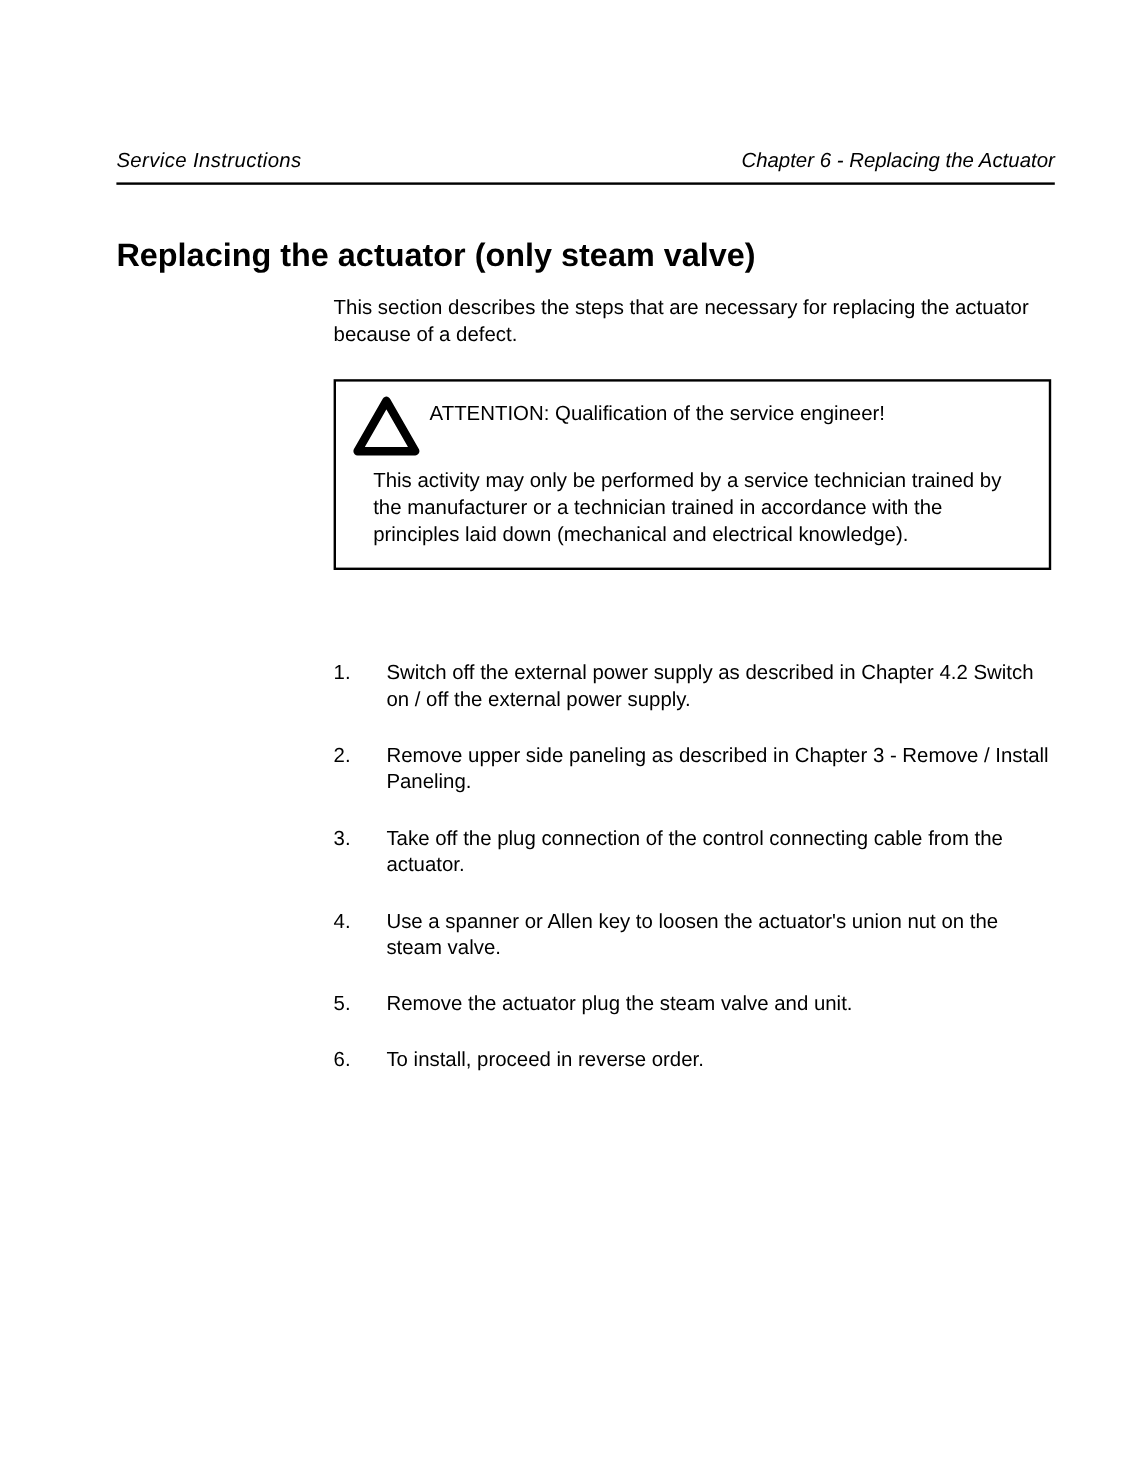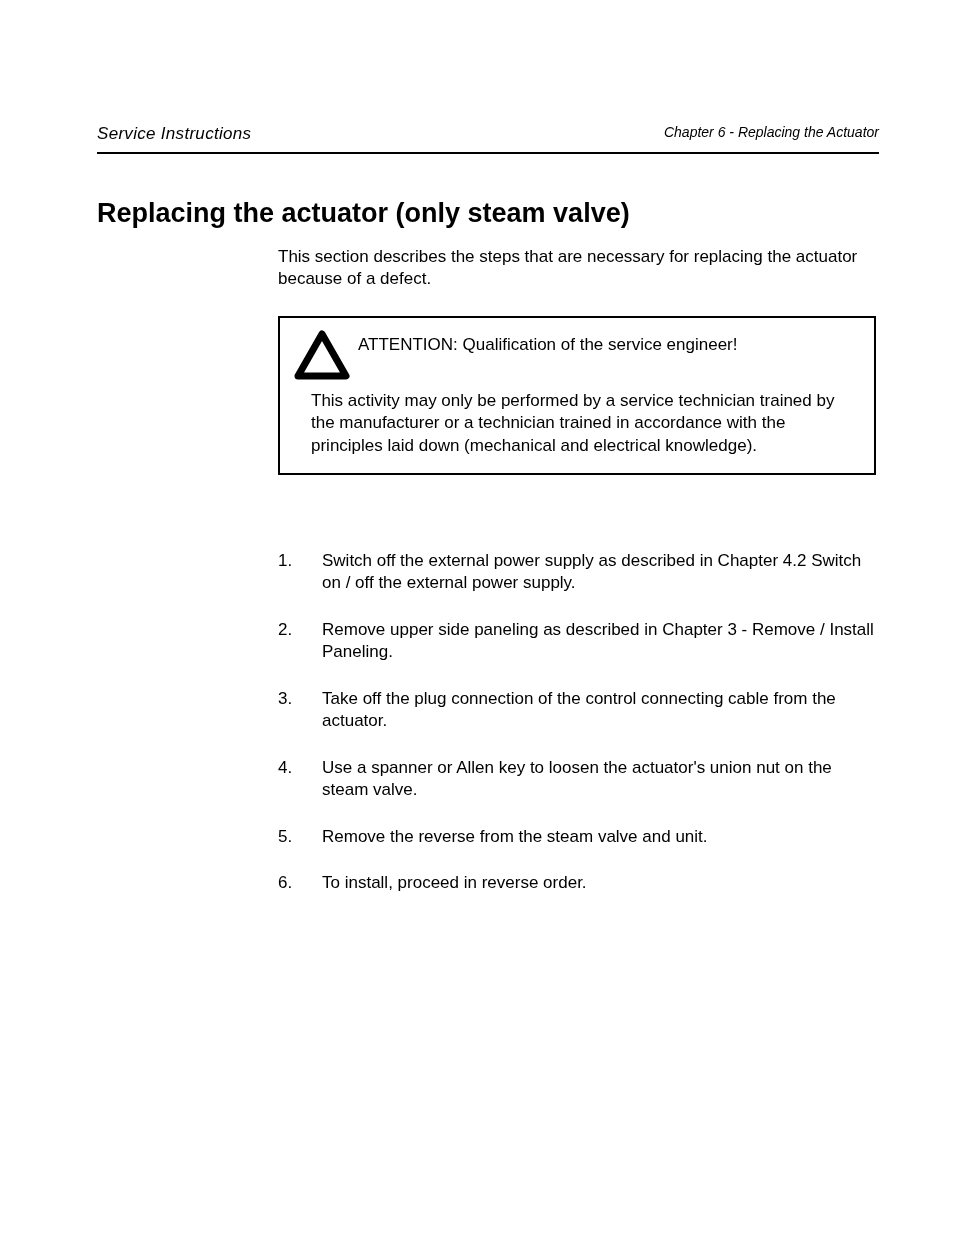--- a/index.html
+++ b/index.html
@@ -30,21 +30,21 @@
     font-family: Arial, Helvetica, sans-serif;
     font-size: 17px;
     font-style: italic;
     letter-spacing: 0.3px;
   }
   .header-right {
     position: absolute;
     right: 75px;
     top: 124px;
     font-family: Arial, Helvetica, sans-serif;
-    font-size: 14px;
+    font-size: 17px;
     font-style: italic;
     text-align: right;
   }
   .section-title {
     position: absolute;
     left: 97px;
     top: 198px;
     font-family: Arial, Helvetica, sans-serif;
     font-weight: bold;
     font-size: 27px;
@@ -163,21 +163,21 @@
     <div class="step">
       <div class="step-num">3.</div>
       <div class="step-text">Take off the plug connection of the control connecting cable from the actuator.</div>
     </div>
     <div class="step">
       <div class="step-num">4.</div>
       <div class="step-text">Use a spanner or Allen key to loosen the actuator's union nut on the steam valve.</div>
     </div>
     <div class="step">
       <div class="step-num">5.</div>
-      <div class="step-text">Remove the reverse from the steam valve and unit.</div>
+      <div class="step-text">Remove the actuator plug the steam valve and unit.</div>
     </div>
     <div class="step">
       <div class="step-num">6.</div>
       <div class="step-text">To install, proceed in reverse order.</div>
     </div>
   </div>
 
   <div class="footer-rule"></div>
   <div class="footer-left">34</div>
   <div class="footer-right">Version 1.1</div>

